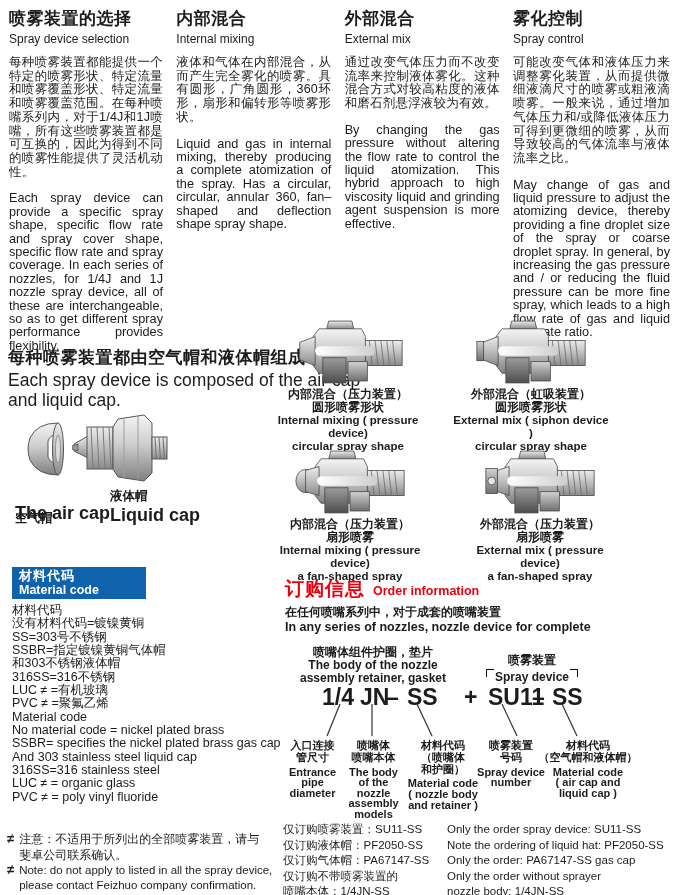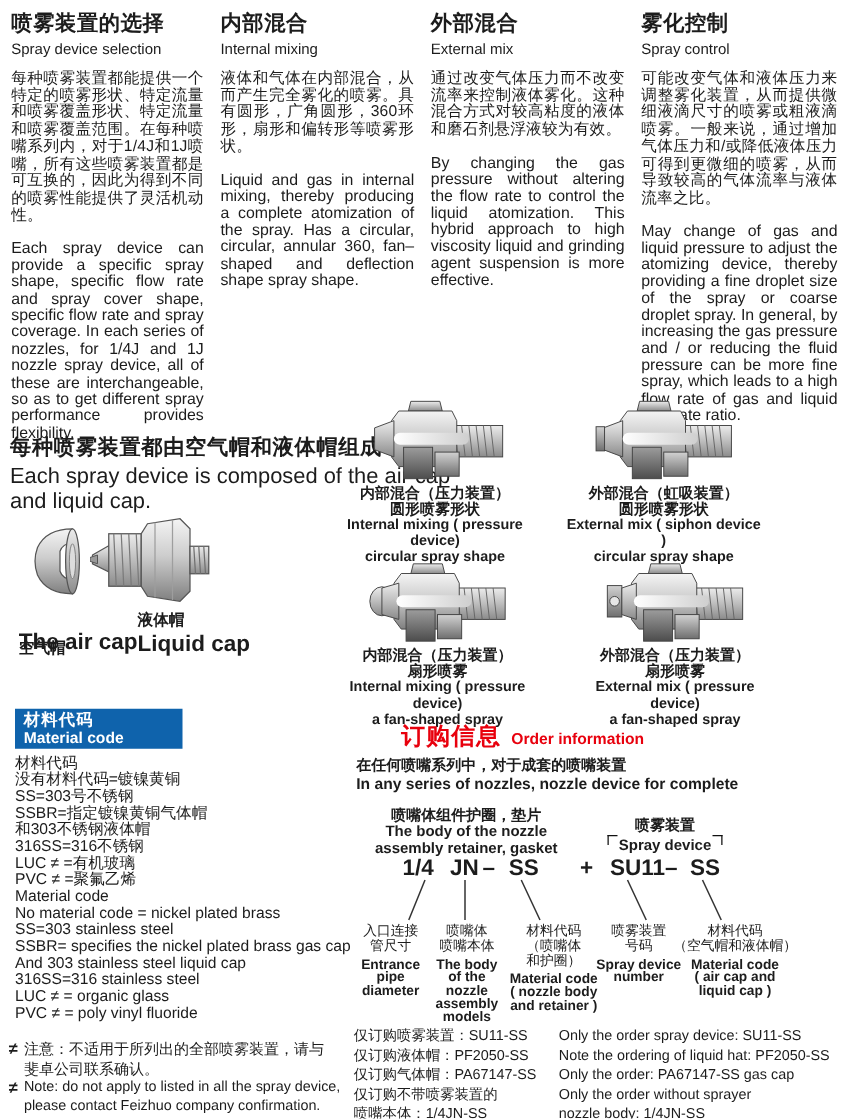--- a/index.html
+++ b/index.html
@@ -34,38 +34,38 @@
   .mat-banner .b-en { font-size:12.5px; font-weight:bold; line-height:14px; }
   .mat-list { left:12px; top:604px; width:272px; font-size:12.5px; line-height:13.35px; }
   .mat-list div { white-space:nowrap; }
   
   .note { display:flex; gap:5px; }
   .note .marker { font-weight:bold; font-size:13px; line-height:14px; }
   .note-cn { left:7px; top:832px; font-size:12px; line-height:15.5px; }
   .note-en { left:7px; top:863px; font-size:11.5px; line-height:14.5px; }
   .note .txt { white-space:pre-line; }
   
-  .order-title { left:285px; top:576px; display:flex; align-items:baseline; gap:8px; color:#e8000d;margin-left:36px; }
+  .order-title { left:285px; top:576px; display:flex; align-items:baseline; gap:8px; color:#e8000d; }
   .order-title .t-cn { font-size:19px; font-weight:bold; letter-spacing:1px; }
   .order-title .t-en { font-size:12.5px; font-weight:bold; }
   .order-sub-cn { left:285px; top:604px; font-size:12px; font-weight:bold; }
   .order-sub-en { left:285px; top:620px; font-size:12.5px; font-weight:bold; }
   .grp-left  { left:288px; top:645px; width:170px; text-align:center; }
   .grp-left .g-cn { font-size:12px; font-weight:bold; line-height:14px; }
   .grp-left .g-en { font-size:12px; font-weight:bold; line-height:12.5px; }
   .grp-right { left:471px; top:653px; width:122px; text-align:center; }
   .grp-right .g-cn { font-size:12px; font-weight:bold; line-height:14px; }
   .bracketed { position:relative; display:inline-block; padding:1px 9px 0 9px; font-size:12px; font-weight:bold; }
   .bracketed::before { content:""; position:absolute; left:0; top:0; width:7px; height:7px;
                        border-left:1.5px solid #111; border-top:1.5px solid #111; }
   .bracketed::after  { content:""; position:absolute; right:0; top:0; width:7px; height:7px;
                        border-right:1.5px solid #111; border-top:1.5px solid #111; }
-  .f-part { position:absolute; top:684px; font-size:18px; font-weight:bold; }
+  .f-part { position:absolute; top:684px; font-size:23px; font-weight:bold; }
   .legend-item { position:absolute; top:740px; text-align:center; }
-  .legend-item .l-cn { font-size:11px; font-weight:normal; line-height:11.8px; white-space:pre-line; }
+  .legend-item .l-cn { font-size:11px; font-weight:bold; line-height:11.8px; white-space:pre-line; }
   .legend-item .l-en { font-size:11px; font-weight:bold; line-height:10.6px; white-space:pre-line; margin-top:3px; }
   .examples-cn { left:283px; top:822px; font-size:11.5px; line-height:15.5px; }
   .examples-en { left:447px; top:822px; font-size:11.5px; line-height:15.5px; }
   svg { display:block; }
 </style>
 </head>
 <body>
 
 <svg width="0" height="0" style="position:absolute">
   <defs>
@@ -257,21 +257,20 @@
     <div>材料代码</div>
     <div>没有材料代码=镀镍黄铜</div>
     <div>SS=303号不锈钢</div>
     <div>SSBR=指定镀镍黄铜气体帽</div>
     <div>和303不锈钢液体帽</div>
     <div>316SS=316不锈钢</div>
     <div>LUC ≠ =有机玻璃</div>
     <div>PVC ≠ =聚氟乙烯</div>
     <div>Material code</div>
     <div>No material code = nickel plated brass</div>
-    <div>SS=303 stainless steel</div>
     <div>SSBR= specifies the nickel plated brass gas cap</div>
     <div>And 303 stainless steel liquid cap</div>
     <div>316SS=316 stainless steel</div>
     <div>LUC ≠ = organic glass</div>
     <div>PVC ≠ = poly vinyl fluoride</div>
   </div>
 
   <div class="abs note note-cn">
     <span class="marker">≠</span>
     <span class="txt">注意：不适用于所列出的全部喷雾装置，请与

